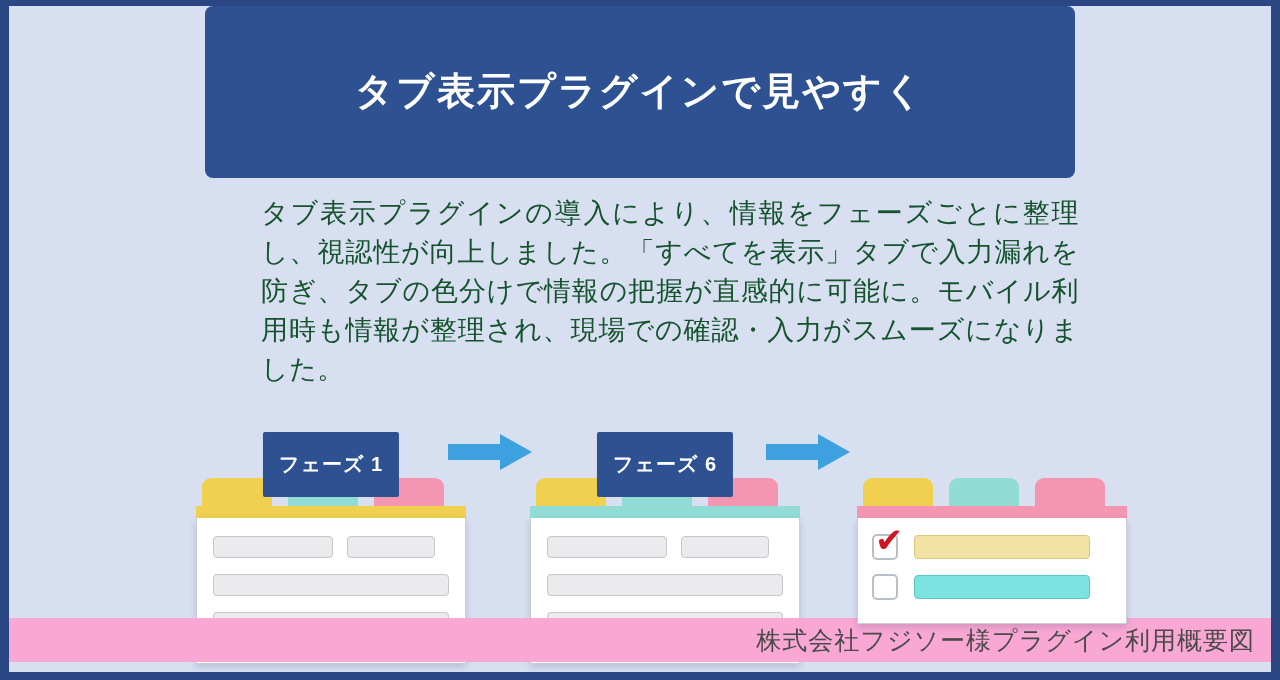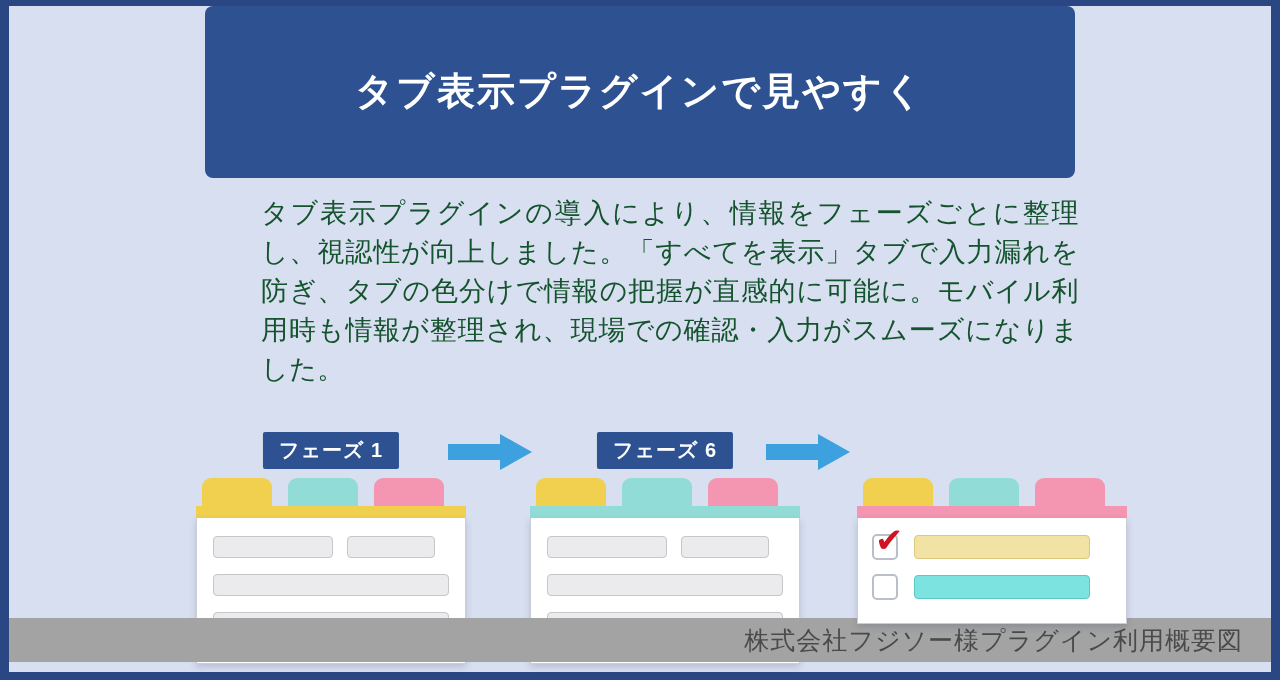--- a/index.html
+++ b/index.html
@@ -55,21 +55,21 @@
   
   .badge {
     position: absolute;
     top: 426px;
     transform: translateX(-50%);
     background: var(--banner, #2e5192);
     color: #ffffff;
     font-size: 20px;
     font-weight: bold;
     letter-spacing: 1px;
-    padding: 5px 16px;
+    padding: 19px 16px;
     border-radius: 2px;
     white-space: nowrap;
     z-index: 3;
   }
 
   
   .arrow { position: absolute; top: 428px; width: 84px; height: 36px; z-index: 3; }
   .arrow .shaft {
     position: absolute; left: 0; top: 10px;
     width: 52px; height: 16px;
@@ -141,26 +141,26 @@
   }
   .cfield { width: 176px; height: 24px; border-radius: 4px; box-sizing: border-box; }
   .cfield.yellowf { background: var(--field-yellow, #f2e3a4); border: 1px solid #dcc77f; }
   .cfield.tealf   { background: var(--field-teal, #7ce3e1); border: 1px solid #59c8c6; }
 
   
   .footer-strip {
     position: absolute;
     left: 0; right: 0; bottom: 10px;
     height: 44px;
-    background: #a3a3a3;
+    background: #f9a8d4;
     z-index: 5;
     display: flex;
     align-items: center;
     justify-content: flex-end;
-    padding-right: 28px;
+    padding-right: 16px;
   }
   .footer-caption {
     font-size: 25px;
     color: #4a4a4a;
     letter-spacing: 1px;
   }
 </style>
 </head>
 <body>
 

